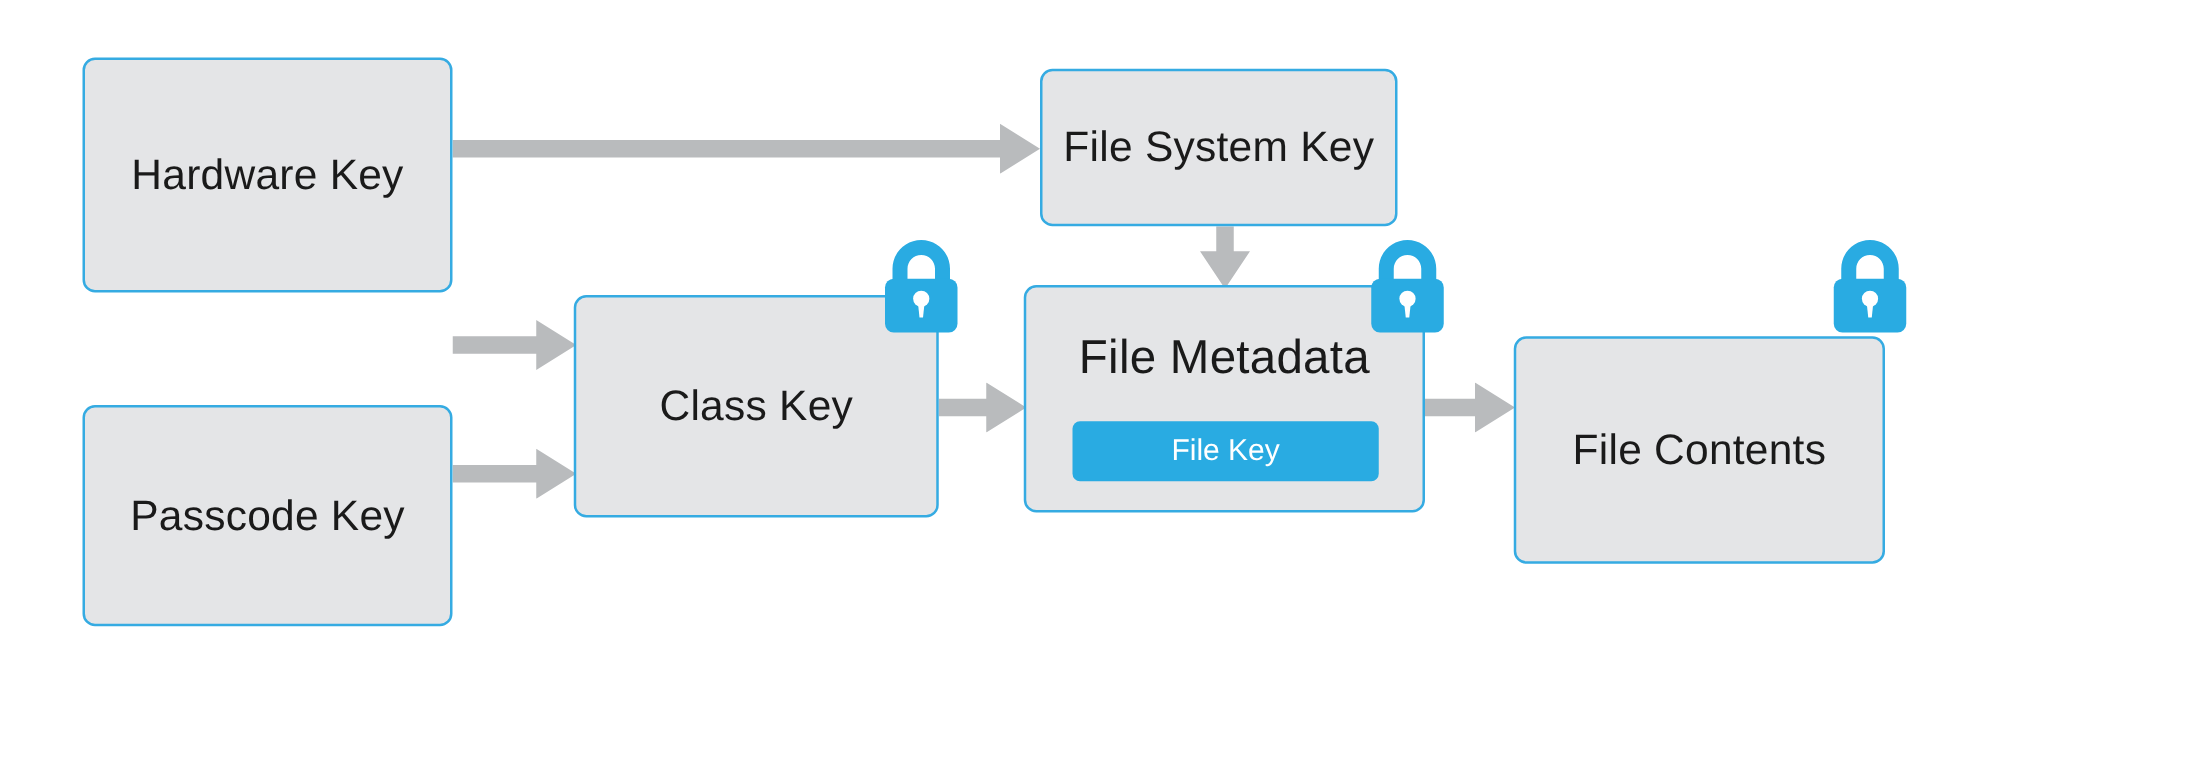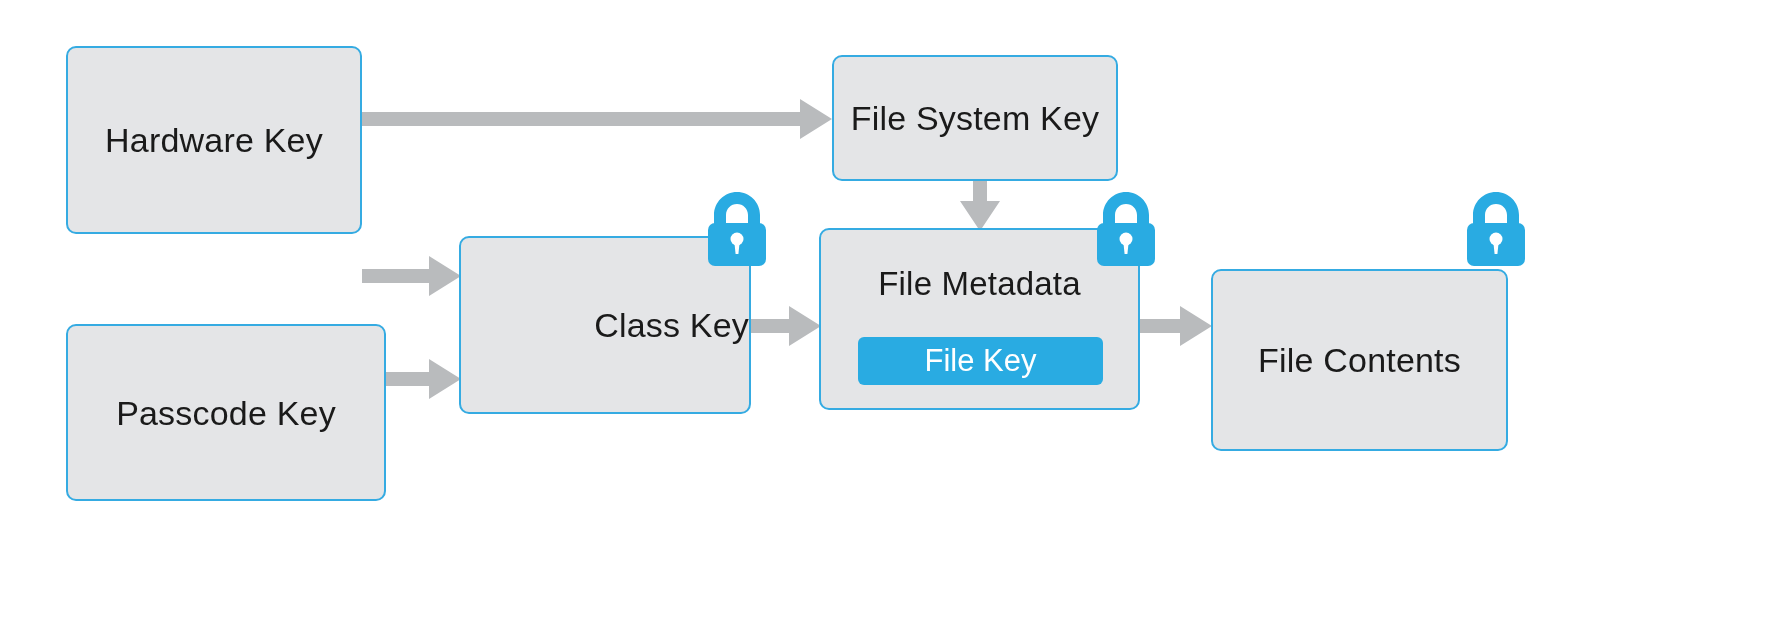--- a/index.html
+++ b/index.html
@@ -39,48 +39,48 @@
   .node-label {
     line-height: 1;
     white-space: nowrap;
   }
   
   #node-hardware-key {
     left: 66px;  top: 46px;   width: 296px; height: 188px;
   }
   
   #node-passcode-key {
-    left: 66px;  top: 324px;  width: 320px; height: 177px;
+    left: 66px;  top: 324px;  width: 296px; height: 177px;
   }
   
   #node-class-key {
-    left: 459px; top: 236px;  width: 292px; height: 178px; justify-content: flex-end;
+    left: 459px; top: 236px;  width: 292px; height: 178px;
   }
   
   #node-file-system-key {
     left: 832px; top: 55px;   width: 286px; height: 126px;
   }
   
   #node-file-metadata {
     left: 819px; top: 228px;  width: 321px; height: 182px;
     padding-top: 37px;
   }
-  #node-file-metadata .node-label { font-size: 33px; }
+  #node-file-metadata .node-label { font-size: 38px; }
   
   #file-key-pill {
     position: absolute;
     left: 858px;  top: 337px;  width: 245px; height: 48px;
     box-sizing: border-box;
     background: #29abe2;
     border-radius: 6px;
     display: flex;
     align-items: center;
     justify-content: center;
     color: #ffffff;
-    font-size: 31px;
+    font-size: 24px;
     z-index: 3;
     white-space: nowrap;
   }
   
   #node-file-contents {
     left: 1211px; top: 228px; width: 297px; height: 182px; margin-top: 41px;
   }
 
   
   .arrow {

